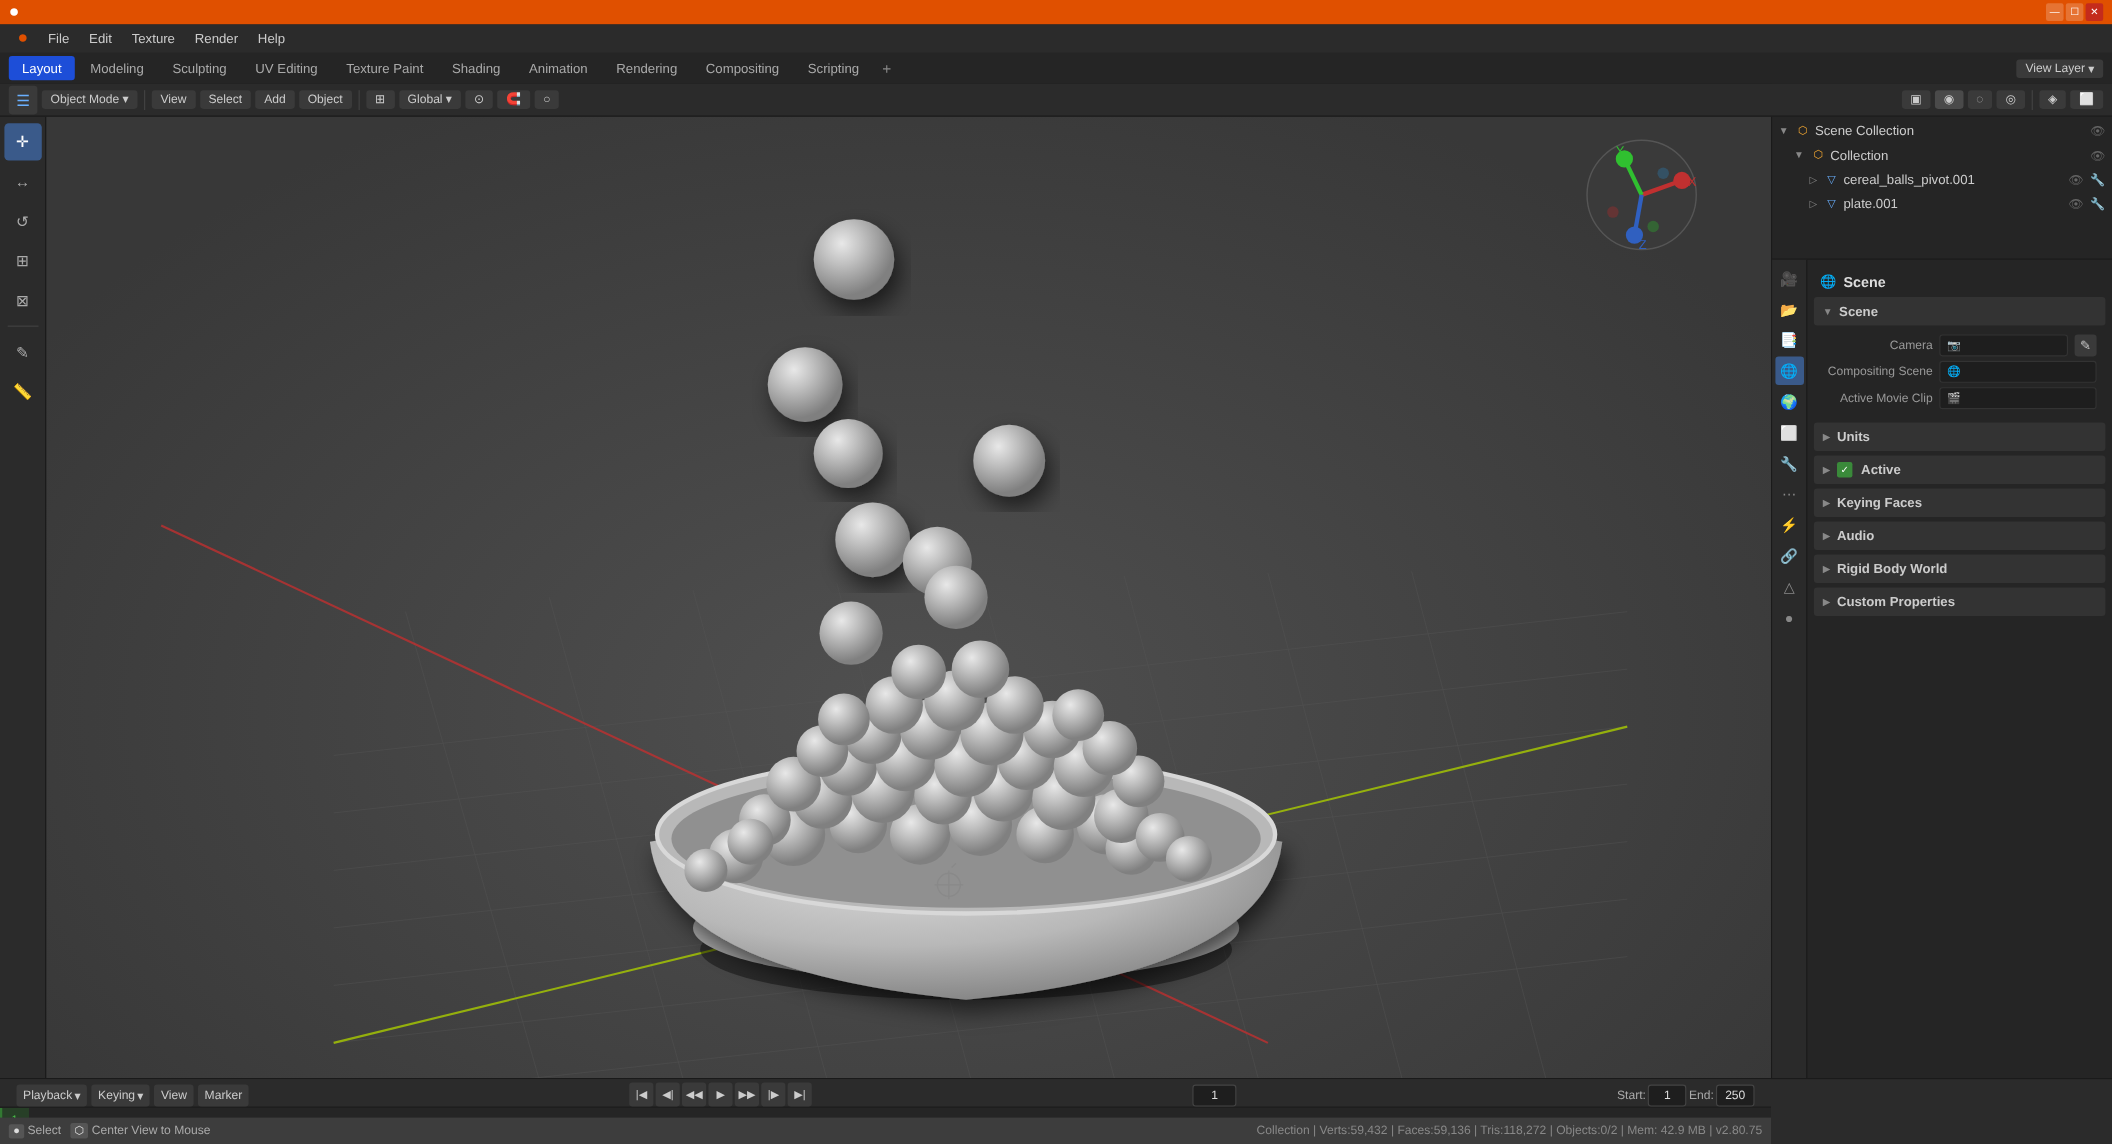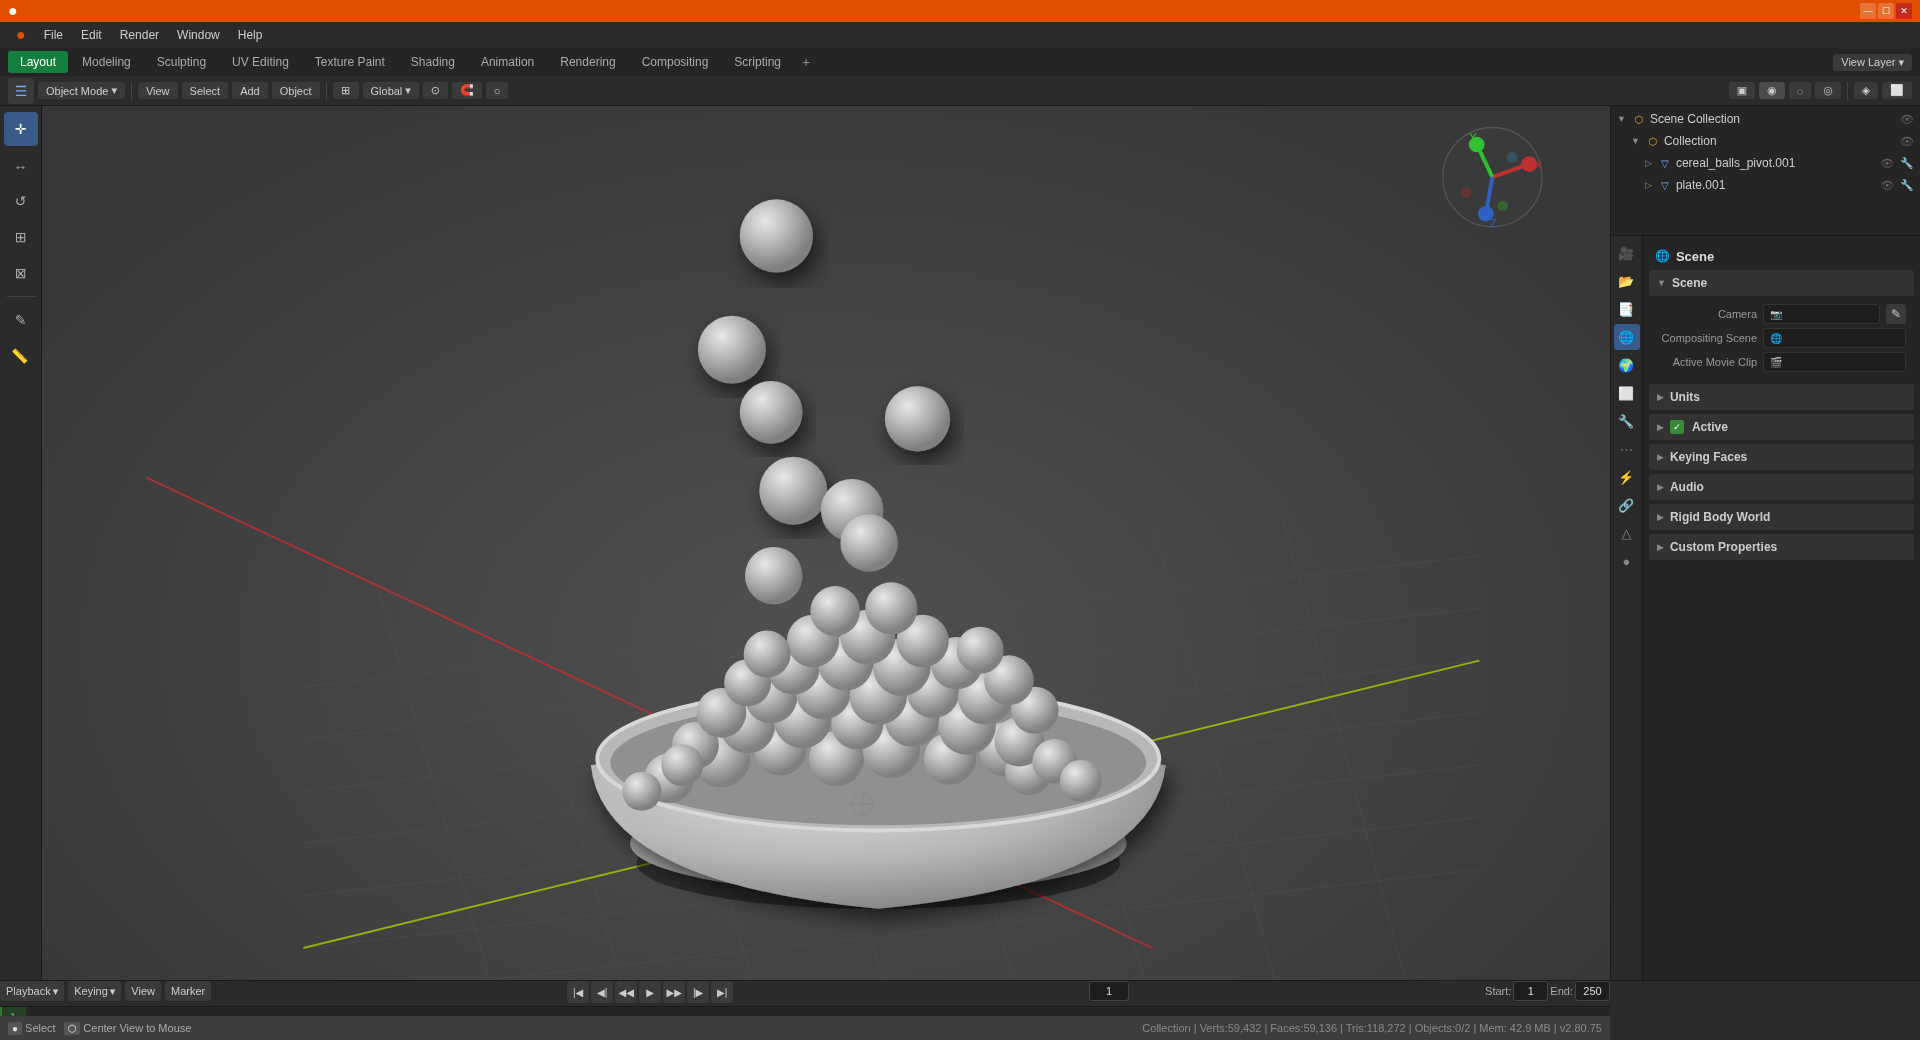--- a/index.html
+++ b/index.html
@@ -89,21 +89,21 @@
     }
     .ws-tab {
       padding: 4px 12px;
       color: #aaa;
       font-size: 12px;
       cursor: pointer;
       border-radius: 3px;
       background: transparent;
     }
     .ws-tab.active {
-      background: #15803d;
+      background: #1d4ed8;
       color: #fff;
     }
     .ws-tab-plus {
       width: 22px;
       height: 22px;
       display: flex;
       align-items: center;
       justify-content: center;
       color: #888;
       cursor: pointer;
@@ -413,22 +413,22 @@
       right: 310px;
       height: 60px;
       background: #2b2b2b;
       border-top: 1px solid #1a1a1a;
       z-index: 96;
     }
     #timeline-controls {
       height: 26px;
       background: #2b2b2b;
       display: flex;
-      align-items: flex-start;
-      padding: 0 0;
+      align-items: flex-end;
+      padding: 0 15px;
       gap: 4px;
       border-bottom: 1px solid #1a1a1a;
     }
     .tl-ctrl {
       height: 20px;
       padding: 0 6px;
       background: #3a3a3a;
       border-radius: 3px;
       display: flex;
       align-items: center;
@@ -562,22 +562,22 @@
     <div class="win-btn" style="background:#c42b1c;">✕</div>
   </div>
 </div>
 
 <div id="menubar">
   <div class="menu-item">
     <span style="color:#e05000;font-size:16px;font-weight:bold;">●</span>
   </div>
   <div class="menu-item">File</div>
   <div class="menu-item">Edit</div>
+  <div class="menu-item">Texture</div>
   <div class="menu-item">Render</div>
-  <div class="menu-item">Window</div>
   <div class="menu-item">Help</div>
 </div>
 
 <div id="workspace-tabs">
   <div class="ws-tab active">Layout</div>
   <div class="ws-tab">Modeling</div>
   <div class="ws-tab">Sculpting</div>
   <div class="ws-tab">UV Editing</div>
   <div class="ws-tab">Texture Paint</div>
   <div class="ws-tab">Shading</div>

